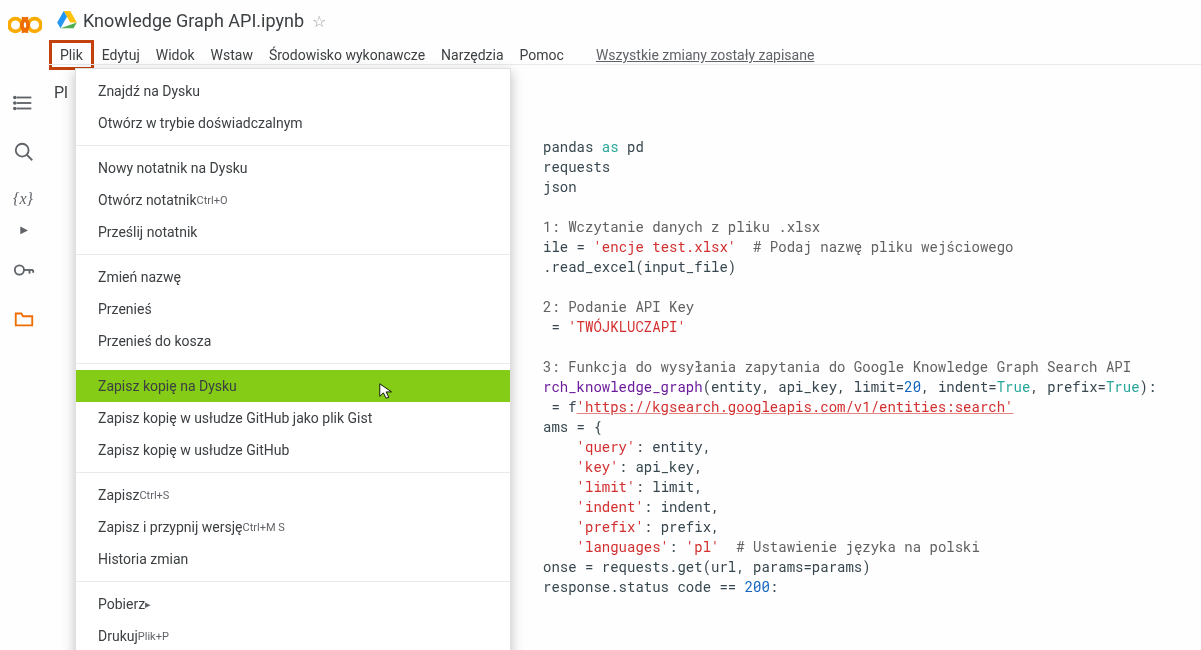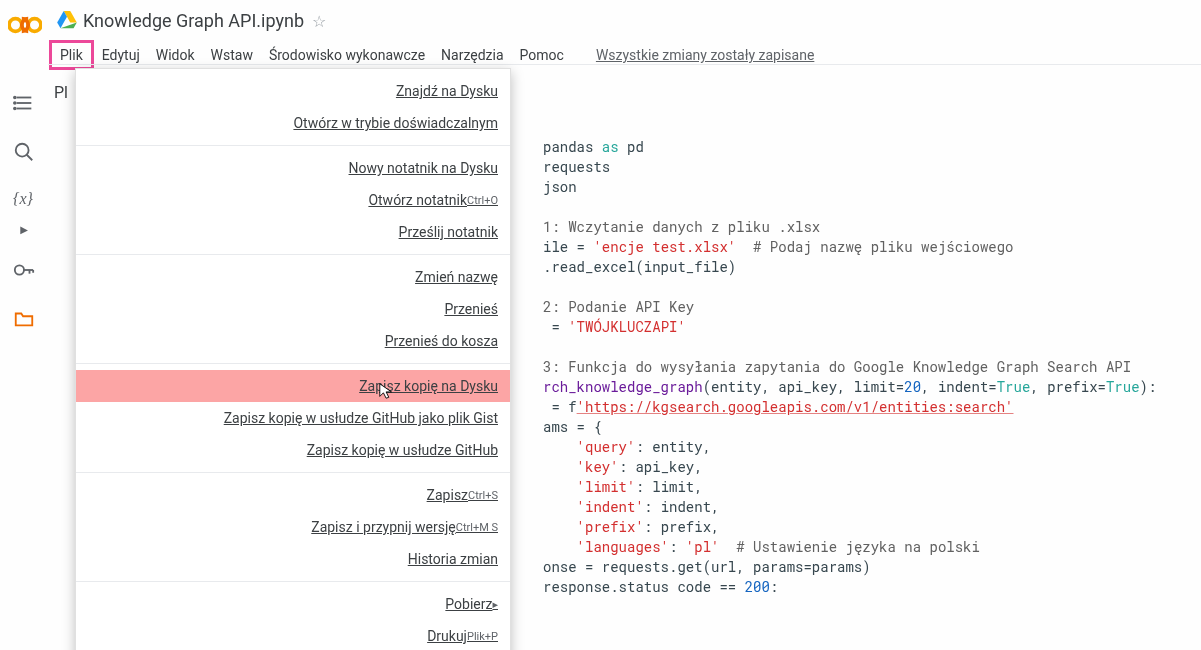--- a/index.html
+++ b/index.html
@@ -8,39 +8,39 @@
     .logo { width:48px; display:flex; justify-content:center; padding-top:8px; }
     .logo svg { width:34px; height:22px; }
     .dlogo { margin:2px 6px 0 8px; }
     .title { font-size:18px; color:#3c4043; margin-right:8px; }
     .star { color:#9aa0a6; font-size:16px; margin-top:2px; }
     .topcol { display:flex; flex-direction:column; }
     .row1 { display:flex; align-items:center; height:28px; }
     .menubar { display:flex; align-items:center; gap:0; margin-top:6px; font-size:14px; color:#3c4043; }
     .mi { padding:4px 8px; cursor:pointer; }
     .saved { color:#5f6368; text-decoration:underline; margin-left:16px; }
-    .hl { border:3px solid #ec4899; }
+    .hl { border:3px solid #c2410c; }
     .body { display:flex; height:calc(100% - 64px); }
     .side { width:48px; display:flex; flex-direction:column; align-items:center; gap:24px; padding-top:28px; color:#5f6368; }
     .side svg, .side .xa { width:22px; height:22px; }
     .xa { font-style:italic; font-family:Georgia,serif; font-size:16px; }
     .chev { margin-top:-12px; font-size:10px; }
     .main { flex:1; position:relative; border-top:1px solid #e8eaed; }
     .pltxt { position:absolute; left:6px; top:18px; font-size:16px; color:#3c4043; }
     .code { position:absolute; left:495px; top:72px; font-family:"Roboto Mono",Menlo,Consolas,monospace; font-size:14px; line-height:20px; white-space:pre; color:#37474f; }
     .k { color:#26a69a; }
     .s { color:#d32f2f; }
     .c { color:#616161; }
     .n { color:#1565c0; }
     .f { color:#6a1b9a; }
     .b { color:#26a69a; }
     .u { text-decoration:underline; text-decoration-color:rgba(211,47,47,0.6); }
     .drop { position:absolute; left:75px; top:68px; width:436px; background:#fff; border:1px solid #e0e0e0; box-shadow:0 4px 12px rgba(0,0,0,0.25); padding:6px 0; z-index:10; }
-    .drop .it { display:flex; justify-content:flex-end; align-items:center; padding:8px 12px 8px 22px; font-size:14px; color:#3c4043; cursor:pointer;text-decoration:underline; }
-    .drop .it.hover { background:#fca5a5; }
+    .drop .it { display:flex; justify-content:flex-start; align-items:center; padding:8px 12px 8px 22px; font-size:14px; color:#3c4043; cursor:pointer; }
+    .drop .it.hover { background:#84cc16; }
     .drop .sc { color:#5f6368; font-size:11px; }
     .drop .sep { height:1px; background:#e8eaed; margin:6px 0; }
     .drop .sub { color:#5f6368; }
     .hl2 { position:absolute; outline:3px solid #e53935; pointer-events:none; }
     .cursor { position:absolute; width:18px; height:18px; z-index:20; }
   </style>
 </head>
 <body>
 
 <div class="hdr">

